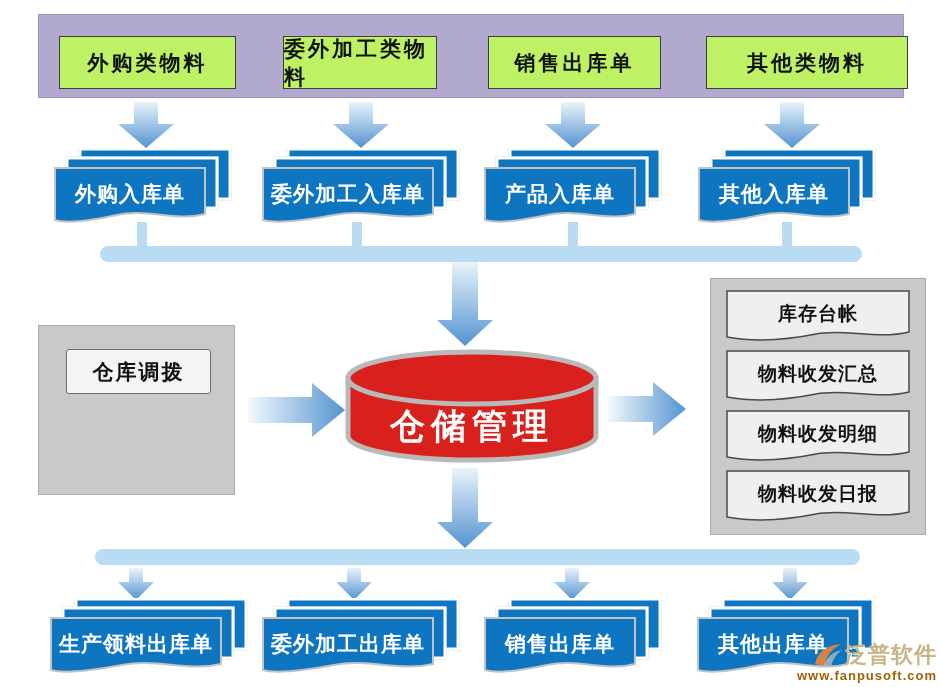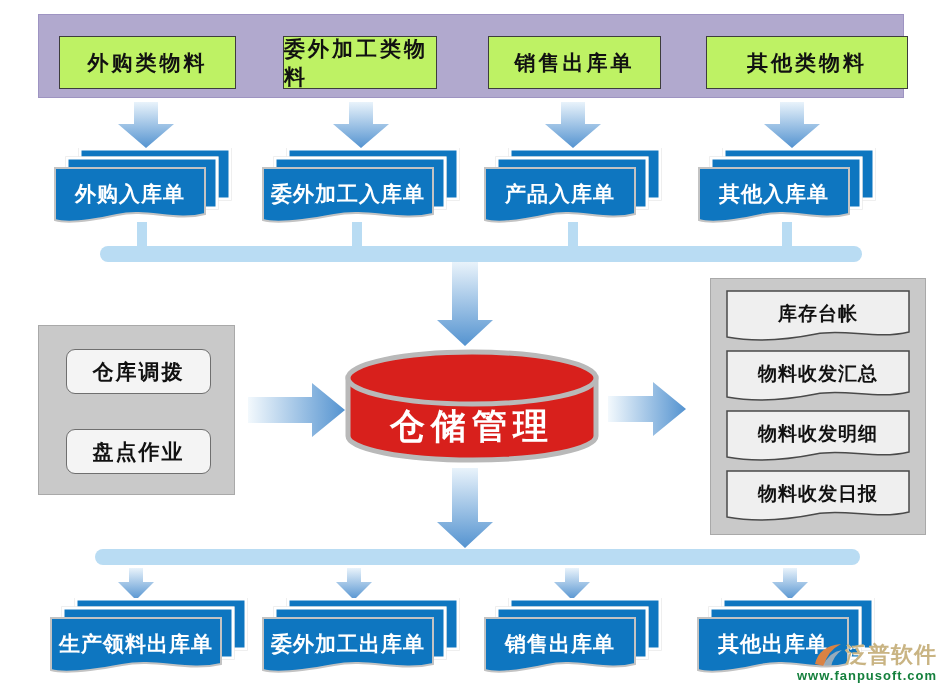--- a/index.html
+++ b/index.html
@@ -23,42 +23,42 @@
     position:absolute;height:16px;background:#b9dcf3;border-radius:8px;
   }
   .stem{
     position:absolute;width:10px;background:#b9dcf3;
   }
   
   .panel{
     position:absolute;background:#c9c9c9;border:1px solid #a9a9a9;box-sizing:border-box;
   }
   .panel-box{
-    position:absolute;background:#f4f4f4;border:1px solid #6f6f6f;border-radius:9px;
+    position:absolute;background:#f4f4f4;border:1px solid #6f6f6f;border-radius:3px;
     box-sizing:border-box;display:flex;align-items:center;justify-content:center;
     font-size:21px;font-weight:bold;color:#111;letter-spacing:2px;
   }
   
   .card-outline{fill:#bdbdbd;}
   .card-blue{fill:#0e76c0;stroke:#ffffff;stroke-width:3;}
   .card-front{fill:#0e76c0;stroke:#c3c3c3;stroke-width:2;}
   .card-text{fill:#ffffff;font-size:21px;font-weight:bold;letter-spacing:1px;}
   .doc-shape{fill:#efefef;stroke:#4a4a4a;stroke-width:1.5;}
   .doc-text{fill:#111111;font-size:19px;font-weight:bold;letter-spacing:1px;}
   .cyl-red{fill:#d8201c;stroke:#b9b9b9;stroke-width:5;}
   .cyl-text{fill:#ffffff;font-size:35px;font-weight:bold;letter-spacing:6px;}
   .arrow{fill:url(#arrowGradV);}
   .arrowH{fill:url(#arrowGradH);}
   
   .watermark{
     position:absolute;right:4px;bottom:4px;display:flex;flex-direction:column;align-items:flex-end;
   }
   .wm-row{display:flex;align-items:center;gap:2px;}
   .wm-brand{font-size:22px;font-weight:bold;color:#c9b483;letter-spacing:1px;text-shadow:1px 1px 0 #ffffff;}
-  .wm-url{font-size:13px;font-weight:bold;color:#15803d;letter-spacing:1px;margin-top:-2px;}
+  .wm-url{font-size:13px;font-weight:bold;color:#a16207;letter-spacing:1px;margin-top:-2px;}
 </style>
 </head>
 <body>
 
 <div class="stage">
 
   <svg width="0" height="0" style="position:absolute" aria-hidden="true">
     <defs>
       <linearGradient id="arrowGradV" x1="0" y1="0" x2="0" y2="1">
         <stop offset="0" stop-color="#e9f3fb"></stop>
@@ -156,23 +156,20 @@
   <div class="bus" style="left:100px;top:246px;width:762px;"></div>
 
   <svg class="abs" style="left:437px;top:262px" width="56" height="84">
       <polygon class="arrow" points="15,0 41,0 41,58 56,58 28,84 0,58 15,58"></polygon>
     </svg>
 
   <div class="panel" style="left:38px;top:325px;width:197px;height:170px;">
     <div class="panel-box" style="left:27px;top:23px;width:145px;height:45px;">
         <span>仓库调拨</span>
       </div>
-    <div class="panel-box" style="left:27px;top:103px;width:145px;height:45px;">
-        <span>盘点作业</span>
-      </div>
   </div>
 
   <svg class="abs" style="left:248px;top:383px" width="97" height="54">
       <polygon class="arrowH" points="0,14 64,14 64,0 97,27 64,54 64,40 0,40"></polygon>
     </svg>
 
   <svg class="abs" style="left:342px;top:346px" width="260" height="122">
     <path class="cyl-red" d="M6 32 L6 90 A124 24 0 0 0 254 90 L254 32 Z"></path>
     <ellipse class="cyl-red" cx="130" cy="32" rx="124" ry="26"></ellipse>
     <text class="cyl-text" x="130" y="92" text-anchor="middle">仓储管理</text>

